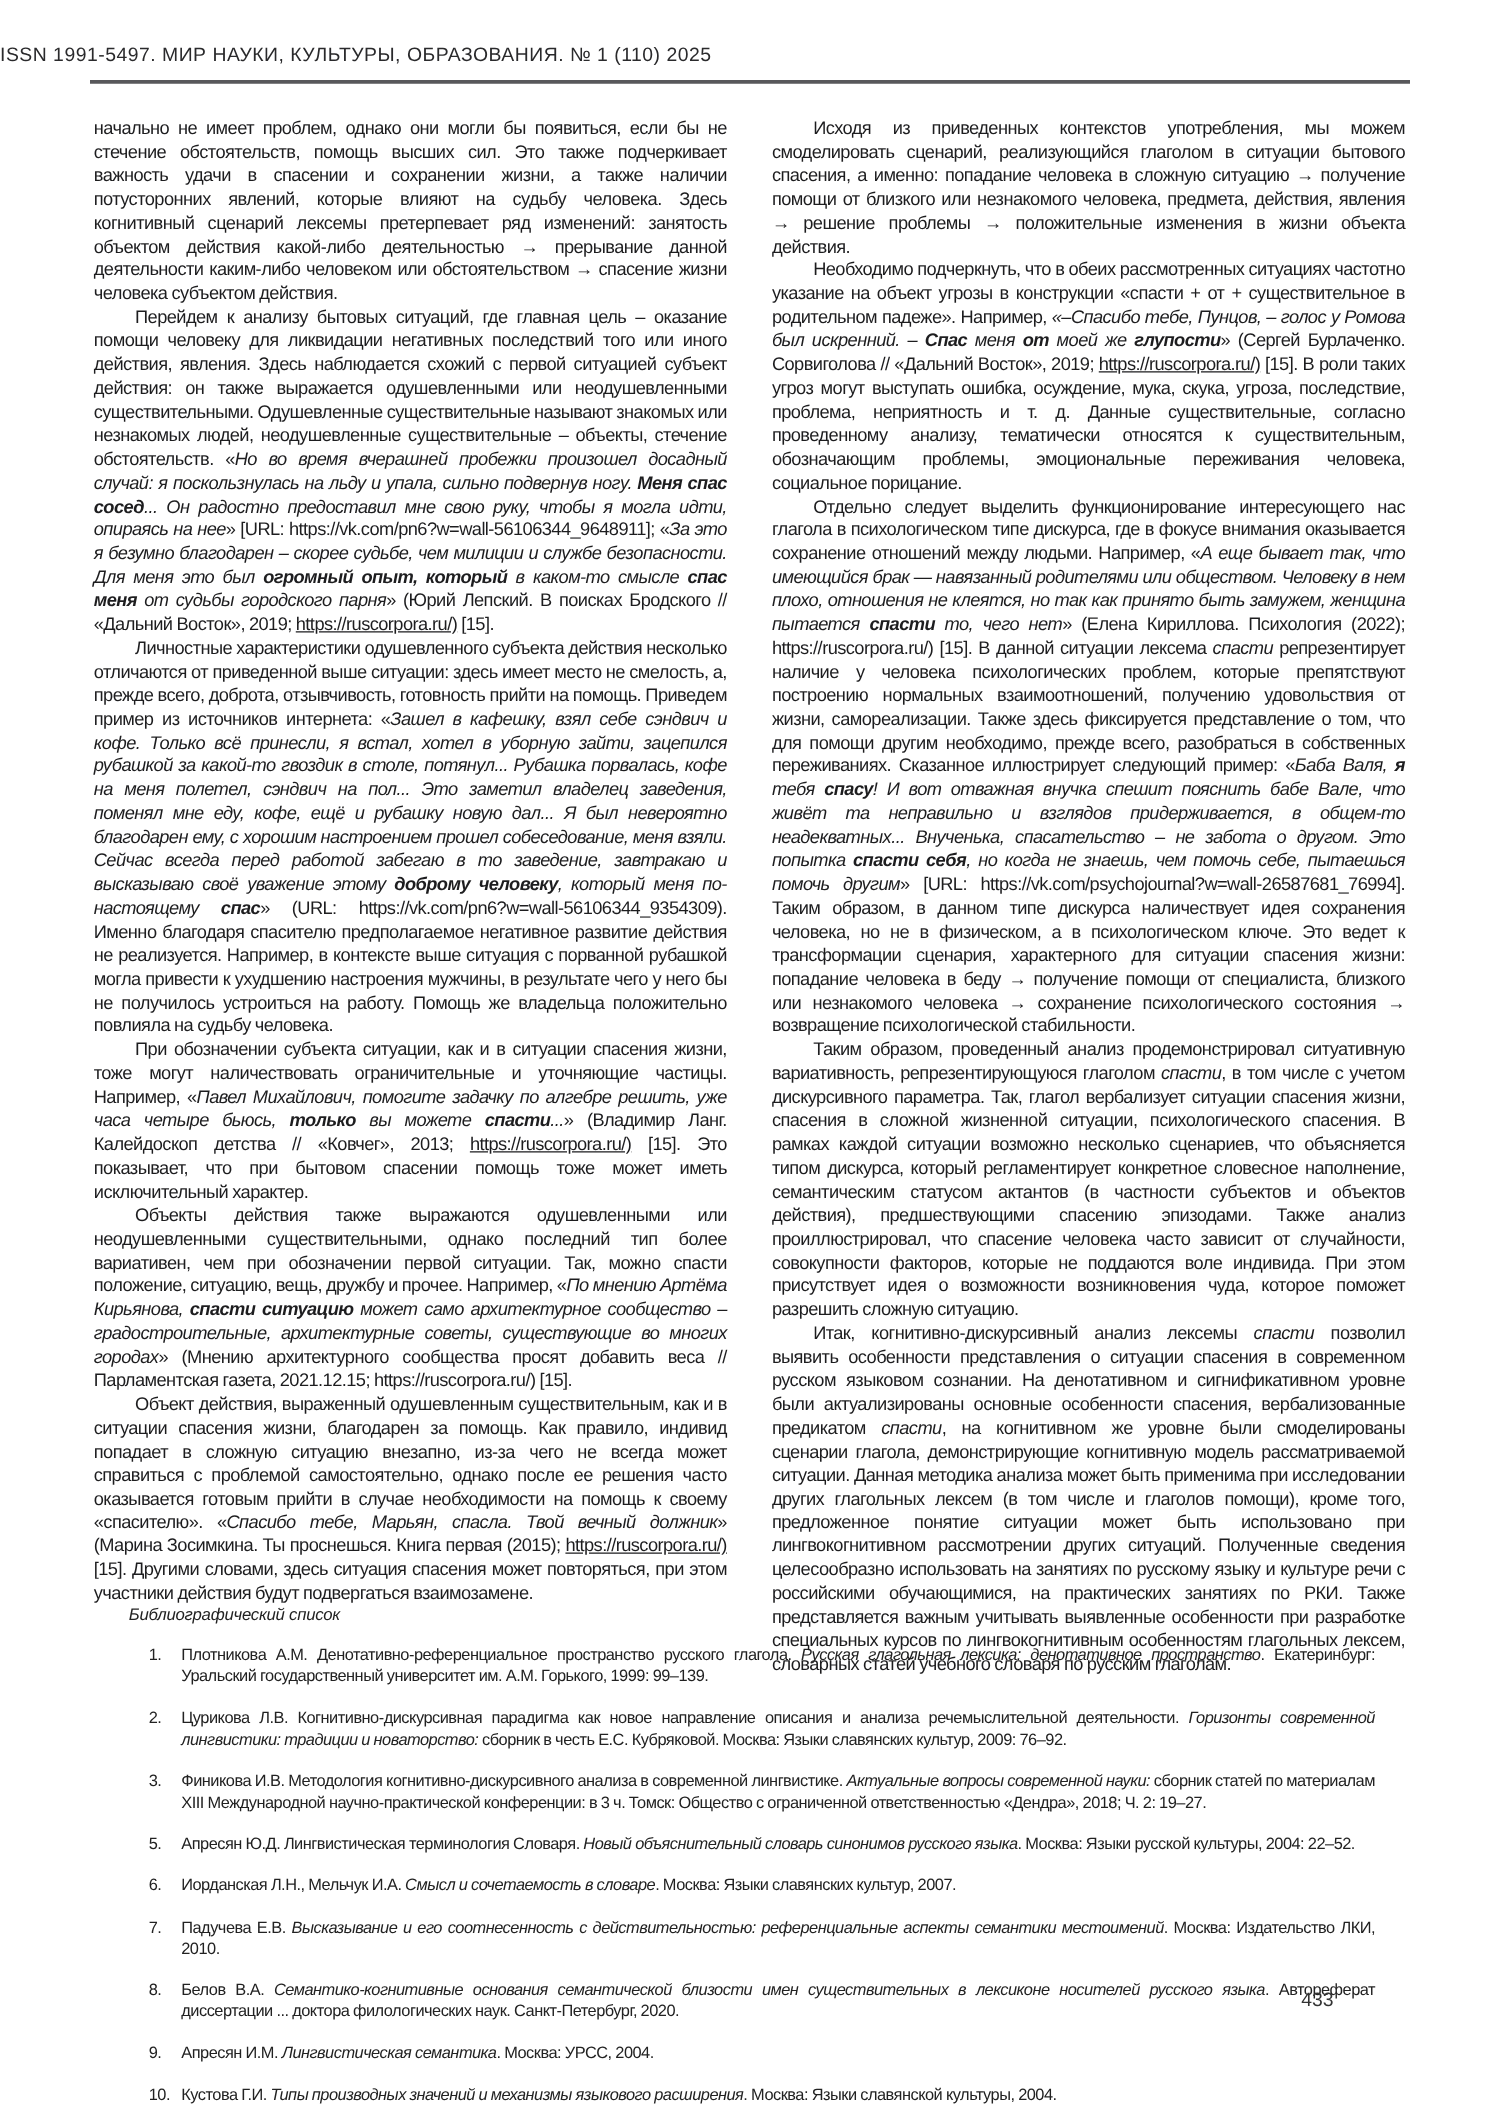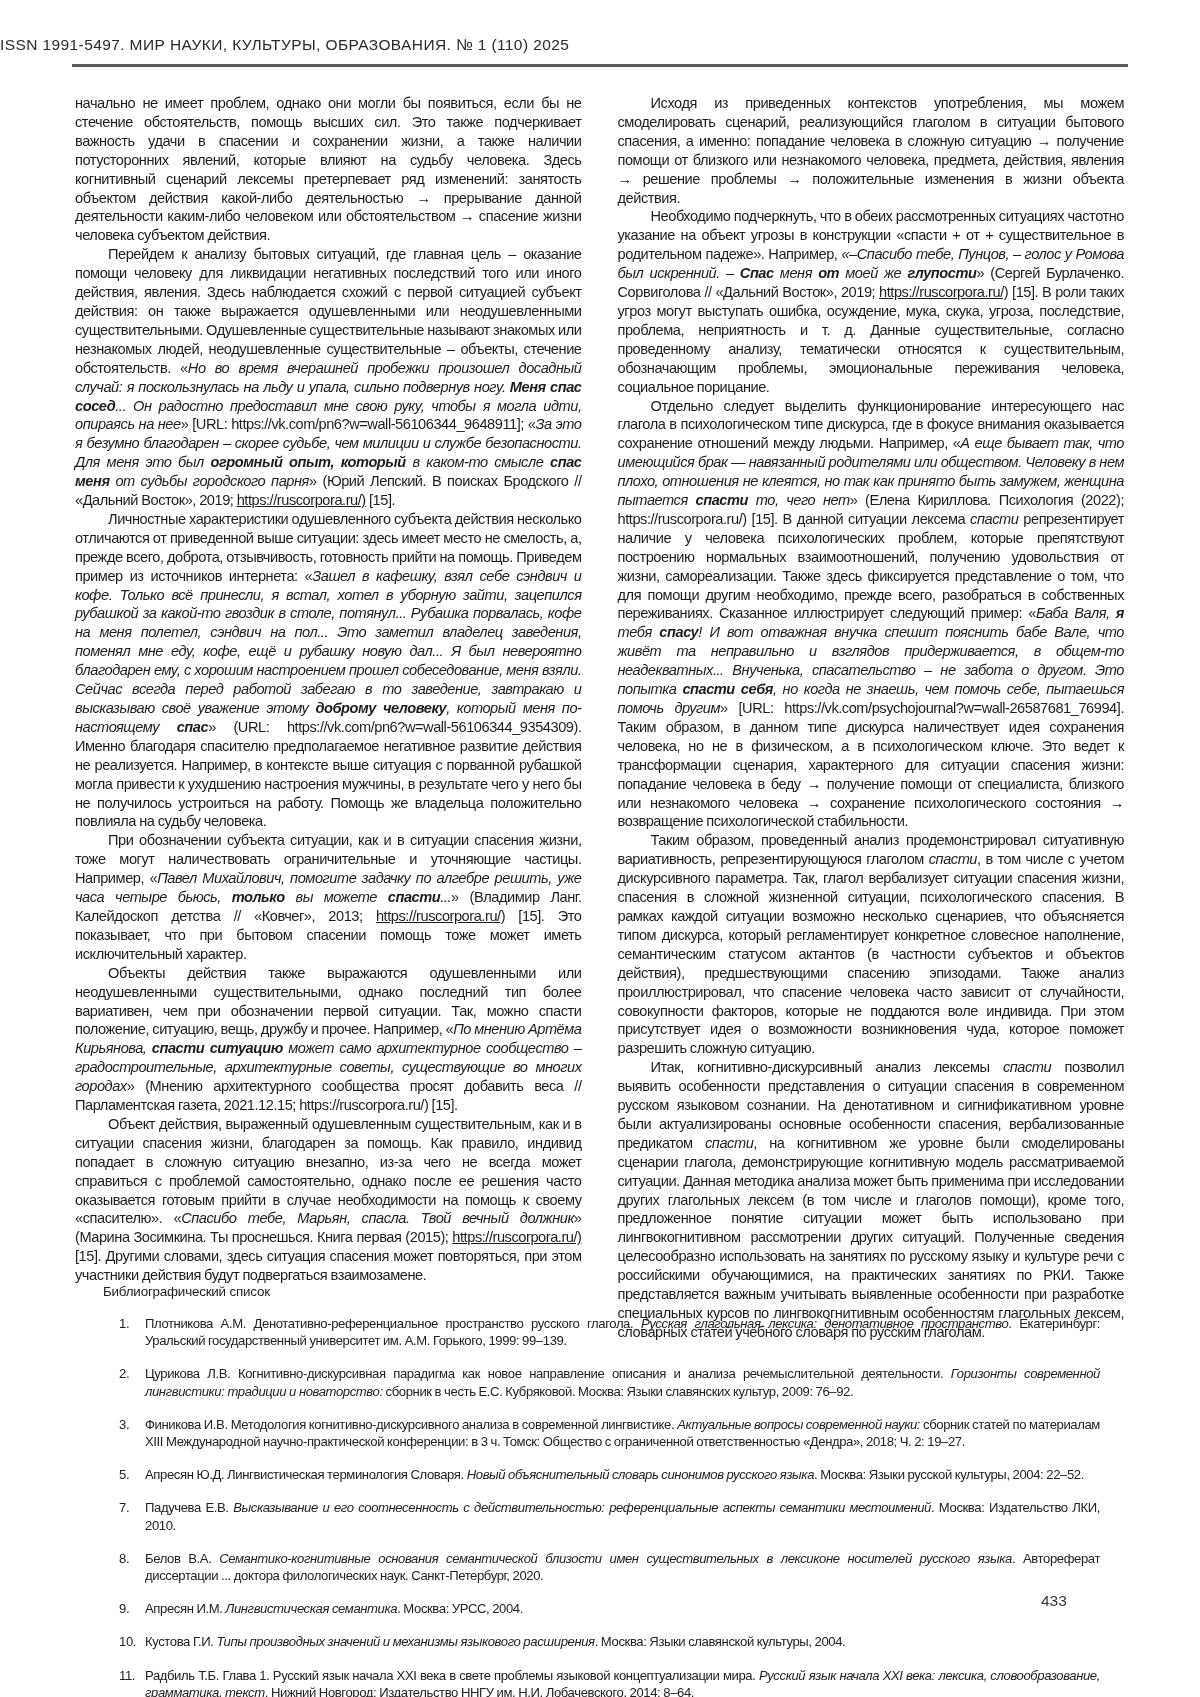--- a/index.html
+++ b/index.html
@@ -15,21 +15,21 @@
   .col{
     flex:1;font-size:14.6px;line-height:18.9px;text-align:justify;
     letter-spacing:-0.45px;word-spacing:-0.4px;hyphens:auto;
   }
   .para{margin:0;text-indent:33px;}
   .para.no-indent{text-indent:0;}
   .r-i{font-style:italic;}
   .r-bi{font-style:italic;font-weight:bold;}
   .r-u{text-decoration:underline;}
   .biblio{position:absolute;left:103px;top:1284px;width:1013px;}
-  .biblio-heading{font-size:13.4px;letter-spacing:-0.2px;margin:0 0 15px 0;color:#222;}
+  .biblio-heading{font-size:13.4px;letter-spacing:-0.2px;margin:0 0 15px 0;color:#222;font-style:italic;}
   .bib-list{margin:0;padding:0;}
   .bib-item{
     margin:16px;font-size:13.1px;line-height:17.2px;letter-spacing:-0.4px;word-spacing:-0.3px;
     text-align:justify;padding-left:26px;text-indent:-26px;color:#222;
   }
   .bib-num{display:inline-block;width:26px;text-indent:0;}
   .page-number{position:absolute;left:1041px;top:1592px;font-size:15.5px;color:#333;}
 </style>
 </head>
 <body>
@@ -56,20 +56,21 @@
       </section>
   </div>
 
   <section class="biblio">
     <p class="biblio-heading">Библиографический список</p>
     <div class="bib-list" id="biblio-list">
         <p class="bib-item"><span class="bib-num">1.</span><span>Плотникова А.М. Денотативно-референциальное пространство русского глагола. </span><span class="r-i">Русская глагольная лексика: денотативное пространство</span><span>. Екатеринбург: Уральский государственный университет им. А.М. Горького, 1999: 99–139.</span></p>
         <p class="bib-item"><span class="bib-num">2.</span><span>Цурикова Л.В. Когнитивно-дискурсивная парадигма как новое направление описания и анализа речемыслительной деятельности. </span><span class="r-i">Горизонты современной лингвистики: традиции и новаторство: </span><span>сборник в честь Е.С. Кубряковой. Москва: Языки славянских культур, 2009: 76–92.</span></p>
         <p class="bib-item"><span class="bib-num">3.</span><span>Финикова И.В. Методология когнитивно-дискурсивного анализа в современной лингвистике. </span><span class="r-i">Актуальные вопросы современной науки: </span><span>сборник статей по материалам XIII Международной научно-практической конференции: в 3 ч. Томск: Общество с ограниченной ответственностью «Дендра», 2018; Ч. 2: 19–27.</span></p>
         <p class="bib-item"><span class="bib-num">5.</span><span>Апресян Ю.Д. Лингвистическая терминология Словаря. </span><span class="r-i">Новый объяснительный словарь синонимов русского языка</span><span>. Москва: Языки русской культуры, 2004: 22–52.</span></p>
+        <p class="bib-item"><span class="bib-num">6.</span><span>Иорданская Л.Н., Мельчук И.А. </span><span class="r-i">Смысл и сочетаемость в словаре</span><span>. Москва: Языки славянских культур, 2007.</span></p>
         <p class="bib-item"><span class="bib-num">7.</span><span>Падучева Е.В. </span><span class="r-i">Высказывание и его соотнесенность с действительностью: референциальные аспекты семантики местоимений</span><span>. Москва: Издательство ЛКИ, 2010.</span></p>
         <p class="bib-item"><span class="bib-num">8.</span><span>Белов В.А. </span><span class="r-i">Семантико-когнитивные основания семантической близости имен существительных в лексиконе носителей русского языка</span><span>. Автореферат диссертации ... доктора филологических наук. Санкт-Петербург, 2020.</span></p>
         <p class="bib-item"><span class="bib-num">9.</span><span>Апресян И.М. </span><span class="r-i">Лингвистическая семантика</span><span>. Москва: УРСС, 2004.</span></p>
         <p class="bib-item"><span class="bib-num">10.</span><span>Кустова Г.И. </span><span class="r-i">Типы производных значений и механизмы языкового расширения</span><span>. Москва: Языки славянской культуры, 2004.</span></p>
         <p class="bib-item"><span class="bib-num">11.</span><span>Радбиль Т.Б. Глава 1. Русский язык начала XXI века в свете проблемы языковой концептуализации мира. </span><span class="r-i">Русский язык начала XXI века: лексика, словообразование, грамматика, текст</span><span>. Нижний Новгород: Издательство ННГУ им. Н.И. Лобачевского, 2014: 8–64.</span></p>
       </div>
   </section>
 
   <div class="page-number">433</div>
 </div>

